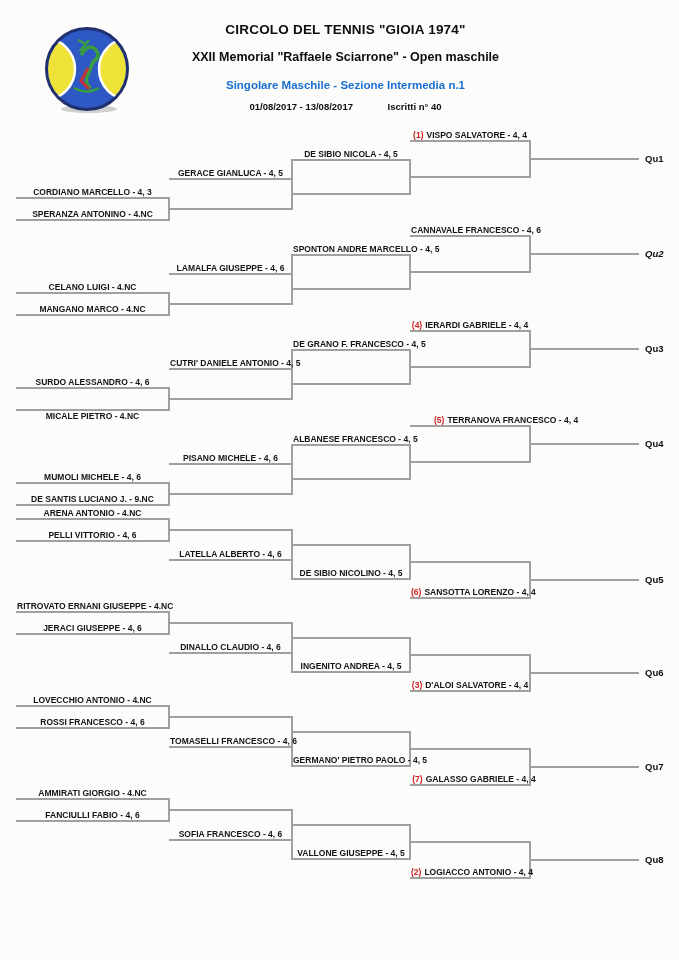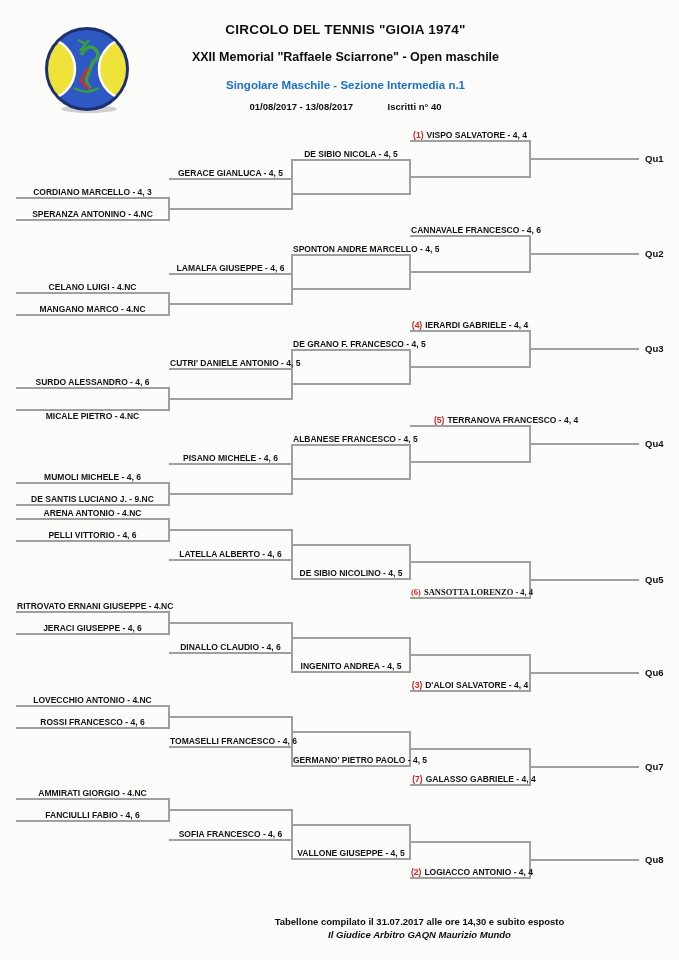--- a/index.html
+++ b/index.html
@@ -104,21 +104,21 @@
       <div class="hl" style="left: 530px; top: 253px; width: 109px;"></div>
       <div class="vl" style="left: 168px; top: 292px; height: 24px;"></div>
       <div class="vl" style="left: 291px; top: 254px; height: 51px;"></div>
       <div class="vl" style="left: 409px; top: 254px; height: 36px;"></div>
       <div class="vl" style="left: 529px; top: 235px; height: 38px;"></div>
       <div class="nm" style="left: 411px; width: 118px; top: 225px;"><span class="sd"></span><span>CANNAVALE FRANCESCO - 4, 6</span></div>
       <div class="nm" style="left: 293px; width: 116px; top: 244px;"><span>SPONTON ANDRE MARCELLO - 4, 5</span></div>
       <div class="nm" style="left: 170px; width: 121px; top: 263px;"><span>LAMALFA GIUSEPPE - 4, 6</span></div>
       <div class="nm" style="left: 17px; width: 151px; top: 282px;"><span>CELANO LUIGI - 4.NC</span></div>
       <div class="nm" style="left: 17px; width: 151px; top: 304px;"><span>MANGANO MARCO - 4.NC</span></div>
-      <div class="qu" style="left: 645px; top: 248px;">Qu2</div>
+      <div class="qu" style="left: 645px; top: 248px; font-style: italic;">Qu2</div>
       <div class="hl" style="left: 410px; top: 330px; width: 120px;"></div>
       <div class="hl" style="left: 292px; top: 349px; width: 118px;"></div>
       <div class="hl" style="left: 169px; top: 368px; width: 123px;"></div>
       <div class="hl" style="left: 16px; top: 387px; width: 153px;"></div>
       <div class="hl" style="left: 16px; top: 409px; width: 153px;"></div>
       <div class="hl" style="left: 169px; top: 398px; width: 123px;"></div>
       <div class="hl" style="left: 292px; top: 383px; width: 118px;"></div>
       <div class="hl" style="left: 410px; top: 366px; width: 120px;"></div>
       <div class="hl" style="left: 530px; top: 348px; width: 109px;"></div>
       <div class="vl" style="left: 168px; top: 387px; height: 24px;"></div>
@@ -156,21 +156,21 @@
       <div class="hl" style="left: 16px; top: 540px; width: 153px;"></div>
       <div class="hl" style="left: 16px; top: 518px; width: 153px;"></div>
       <div class="hl" style="left: 169px; top: 529px; width: 123px;"></div>
       <div class="hl" style="left: 292px; top: 544px; width: 118px;"></div>
       <div class="hl" style="left: 410px; top: 561px; width: 120px;"></div>
       <div class="hl" style="left: 530px; top: 579px; width: 109px;"></div>
       <div class="vl" style="left: 168px; top: 518px; height: 24px;"></div>
       <div class="vl" style="left: 291px; top: 529px; height: 51px;"></div>
       <div class="vl" style="left: 409px; top: 544px; height: 36px;"></div>
       <div class="vl" style="left: 529px; top: 561px; height: 38px;"></div>
-      <div class="nm" style="left: 411px; width: 118px; top: 587px; font-family: Liberation Serif, serif;"><span class="sd">(6)</span><span>SANSOTTA LORENZO - 4, 4</span></div>
+      <div class="nm" style="left: 411px; width: 118px; top: 587px;"><span class="sd">(6)</span><span>SANSOTTA LORENZO - 4, 4</span></div>
       <div class="nm" style="left: 293px; width: 116px; top: 568px;"><span>DE SIBIO NICOLINO - 4, 5</span></div>
       <div class="nm" style="left: 170px; width: 121px; top: 549px;"><span>LATELLA ALBERTO - 4, 6</span></div>
       <div class="nm" style="left: 17px; width: 151px; top: 508px;"><span>ARENA ANTONIO - 4.NC</span></div>
       <div class="nm" style="left: 17px; width: 151px; top: 530px;"><span>PELLI VITTORIO - 4, 6</span></div>
       <div class="qu" style="left: 645px; top: 574px;">Qu5</div>
       <div class="hl" style="left: 410px; top: 690px; width: 120px;"></div>
       <div class="hl" style="left: 292px; top: 671px; width: 118px;"></div>
       <div class="hl" style="left: 169px; top: 652px; width: 123px;"></div>
       <div class="hl" style="left: 16px; top: 633px; width: 153px;"></div>
       <div class="hl" style="left: 16px; top: 611px; width: 153px;"></div>
@@ -221,15 +221,13 @@
       <div class="vl" style="left: 409px; top: 824px; height: 36px;"></div>
       <div class="vl" style="left: 529px; top: 841px; height: 38px;"></div>
       <div class="nm" style="left: 411px; width: 118px; top: 867px;"><span class="sd">(2)</span><span>LOGIACCO ANTONIO - 4, 4</span></div>
       <div class="nm" style="left: 293px; width: 116px; top: 848px;"><span>VALLONE GIUSEPPE - 4, 5</span></div>
       <div class="nm" style="left: 170px; width: 121px; top: 829px;"><span>SOFIA FRANCESCO - 4, 6</span></div>
       <div class="nm" style="left: 17px; width: 151px; top: 788px;"><span>AMMIRATI GIORGIO - 4.NC</span></div>
       <div class="nm" style="left: 17px; width: 151px; top: 810px;"><span>FANCIULLI FABIO - 4, 6</span></div>
       <div class="qu" style="left: 645px; top: 854px;">Qu8</div>
     </div>
 
-  <div class="f1">Tabellone compilato il 31.07.2017 alle ore 14,30 e subito esposto</div>
-  <div class="f2">Il Giudice Arbitro GAQN Maurizio Mundo</div>
 </div>
 
 </body></html>

